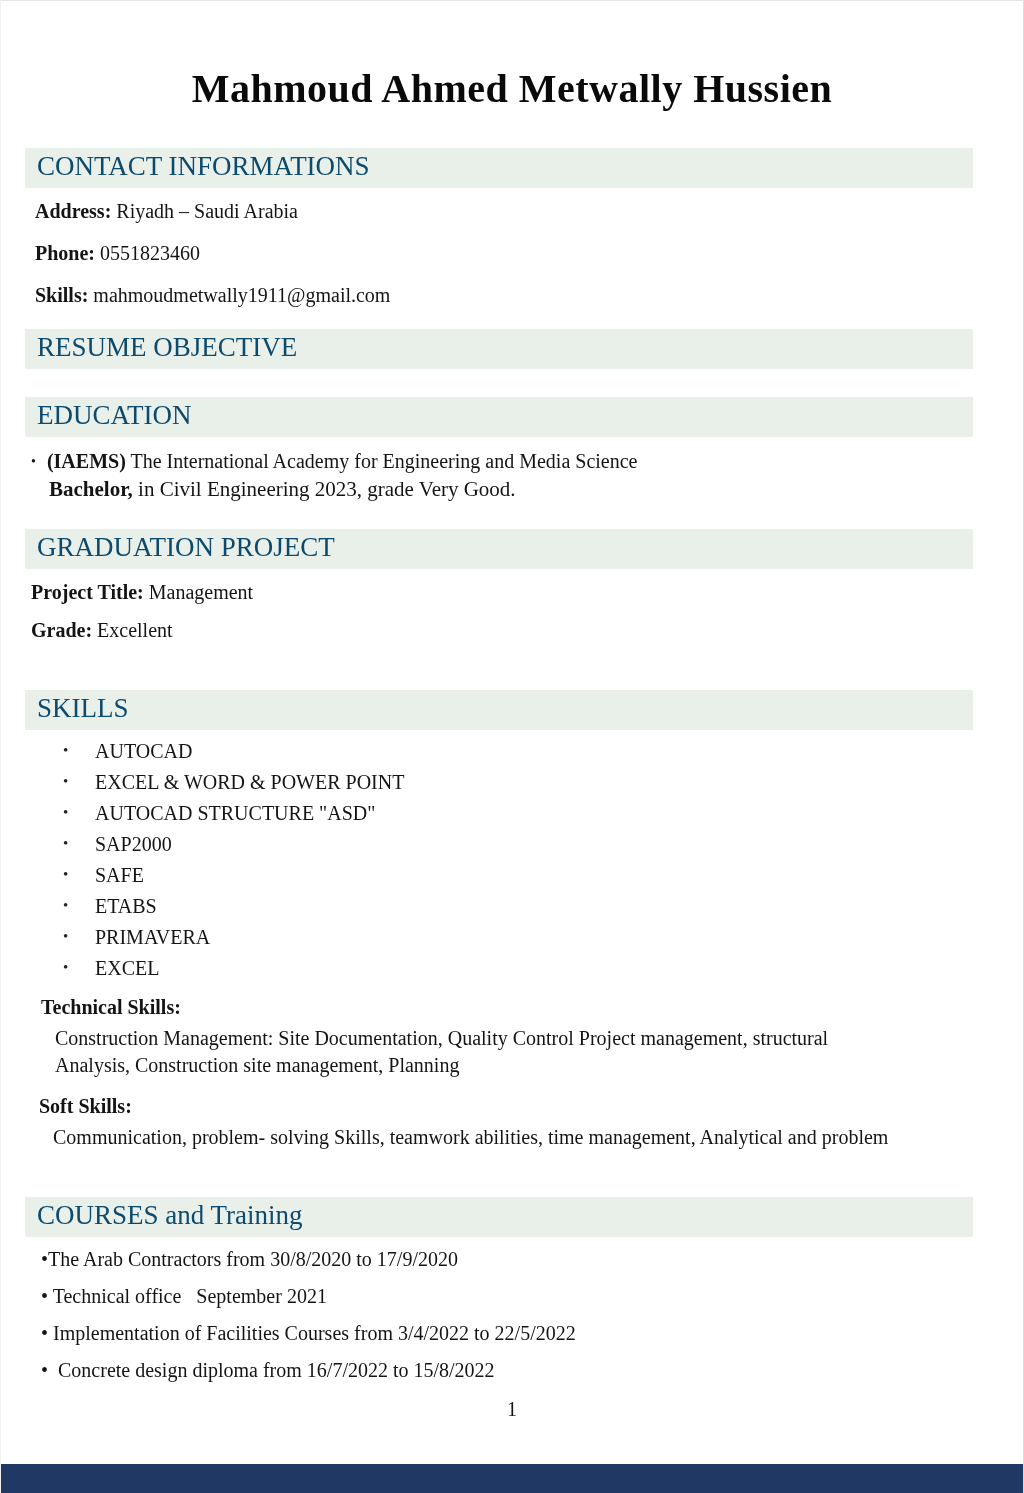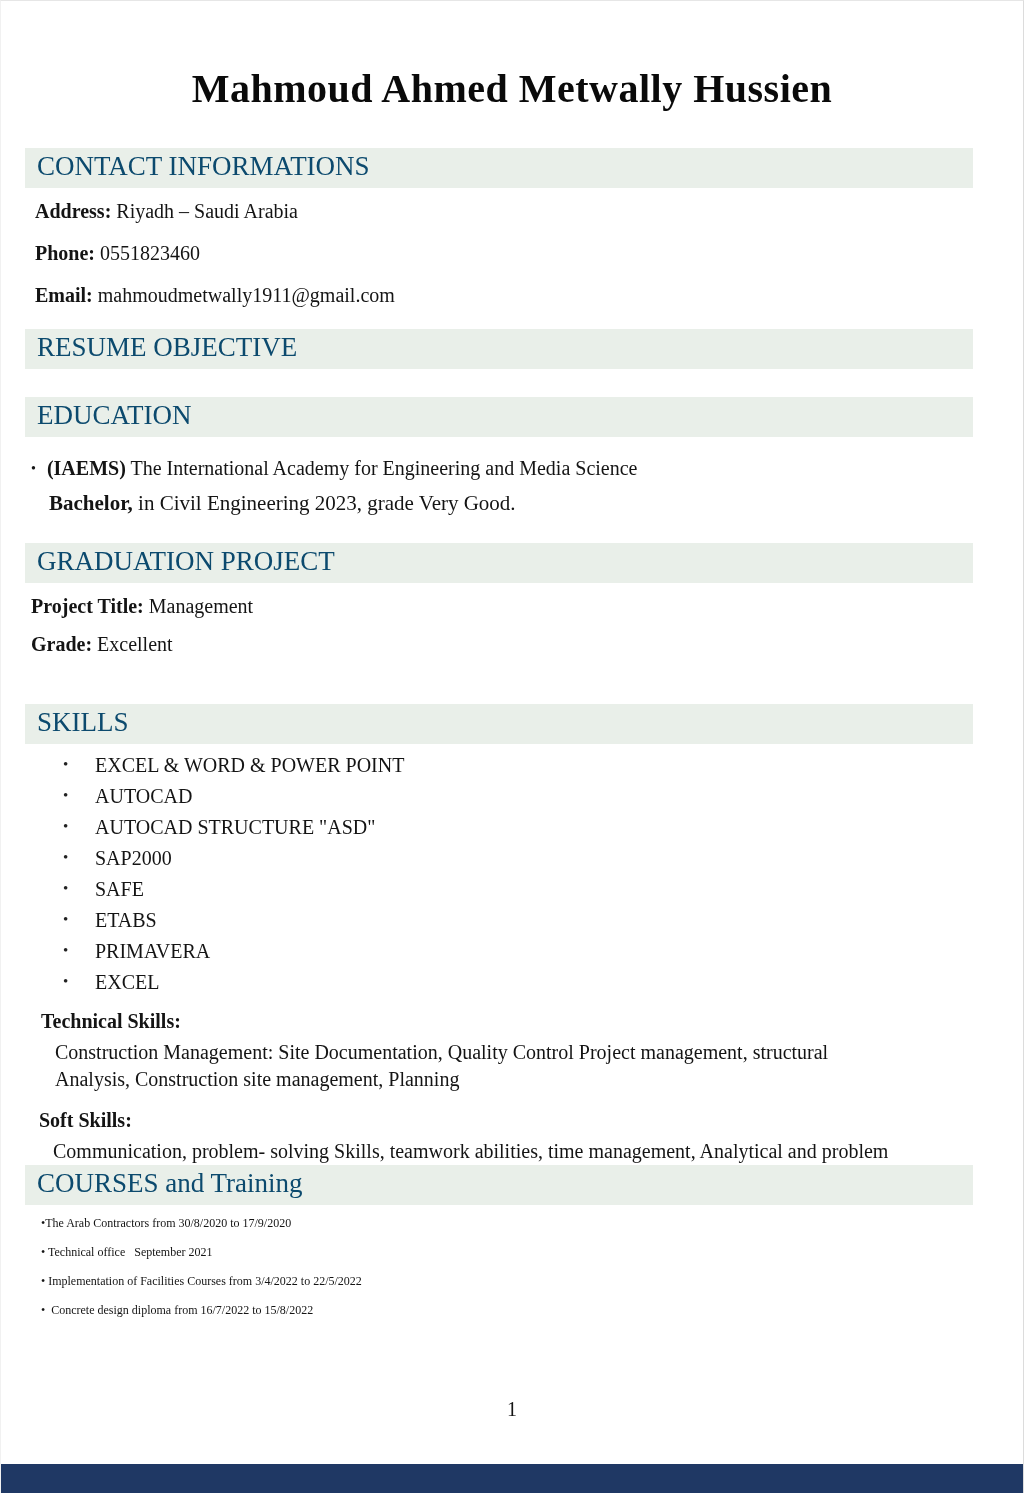--- a/index.html
+++ b/index.html
@@ -49,21 +49,21 @@
   
   .sec-objective .section-header { margin-top: 22px; }
   .objective-text {
     font-size: 20px;
     line-height: 28px;
     margin: 10px 70px 0 18px;
   }
 
   
   .sec-education .section-header { margin-top: 28px; }
-  .edu-line1 { font-size: 20px; line-height: 39px; margin: 12px 0 0 6px; }
+  .edu-line1 { font-size: 20px; line-height: 25px; margin: 12px 0 0 6px; }
   .edu-bullet { font-size: 14px; vertical-align: 2px; margin-right: 6px; }
   .edu-line2 { font-size: 21px; line-height: 27px; margin: 2px 0 0 24px; }
 
   
   .sec-gradproj .section-header { margin-top: 26px; }
   .gp-field { font-size: 20px; margin: 15px 0 15px 6px; }
   .gp-fields .gp-field:first-child { margin-top: 12px; }
 
   
   .sec-skills .section-header { margin-top: 48px; }
@@ -83,22 +83,22 @@
     top: 2px;
     font-size: 15px;
     color: #222;
   }
   .tech-label { font-size: 20px; font-weight: 700; margin: 16px 0 0 16px; }
   .tech-text { font-size: 20px; line-height: 27px; margin: 6px 110px 0 30px; }
   .soft-label { font-size: 20px; font-weight: 700; margin: 16px 0 0 14px; }
   .soft-text { font-size: 20px; line-height: 27px; margin: 6px 30px 0 28px; }
 
   
-  .sec-courses .section-header { }
-  .course-item { font-size: 12px; margin: 14px 0 0 16px; }
+  .sec-courses .section-header { margin-top: 46px; }
+  .course-item { font-size: 20px; margin: 14px 0 0 16px; }
   .courses-list .course-item:first-child { margin-top: 11px; }
 
   
   .page-number {
     position: absolute;
     bottom: 72px;
     left: 0;
     right: 0;
     text-align: center;
     font-size: 20px;
@@ -126,21 +126,21 @@
       <div class="fields">
         <p class="field">
           <span class="b">Address:</span>
           <span>Riyadh – Saudi Arabia</span>
         </p>
         <p class="field">
           <span class="b">Phone:</span>
           <span>0551823460</span>
         </p>
         <p class="field">
-          <span class="b">Email:</span>
+          <span class="b">Skills:</span>
           <span>mahmoudmetwally1911@gmail.com</span>
         </p>
       </div>
     </section>
 
     <section class="sec sec-objective">
       <div class="section-header">RESUME OBJECTIVE</div>
     </section>
 
     <section class="sec sec-education">
@@ -166,22 +166,22 @@
         <p class="gp-field">
           <span class="b">Grade:</span>
           <span>Excellent</span>
         </p>
       </div>
     </section>
 
     <section class="sec sec-skills">
       <div class="section-header">SKILLS</div>
       <ul class="skill-list">
+        <li>AUTOCAD</li>
         <li>EXCEL &amp; WORD &amp; POWER POINT</li>
-        <li>AUTOCAD</li>
         <li>AUTOCAD STRUCTURE "ASD"</li>
         <li>SAP2000</li>
         <li>SAFE</li>
         <li>ETABS</li>
         <li>PRIMAVERA</li>
         <li>EXCEL</li>
       </ul>
       <p class="tech-label">Technical Skills:</p>
       <p class="tech-text">Construction Management: Site Documentation, Quality Control Project management, structural Analysis, Construction site management, Planning</p>
       <p class="soft-label">Soft Skills:</p>

